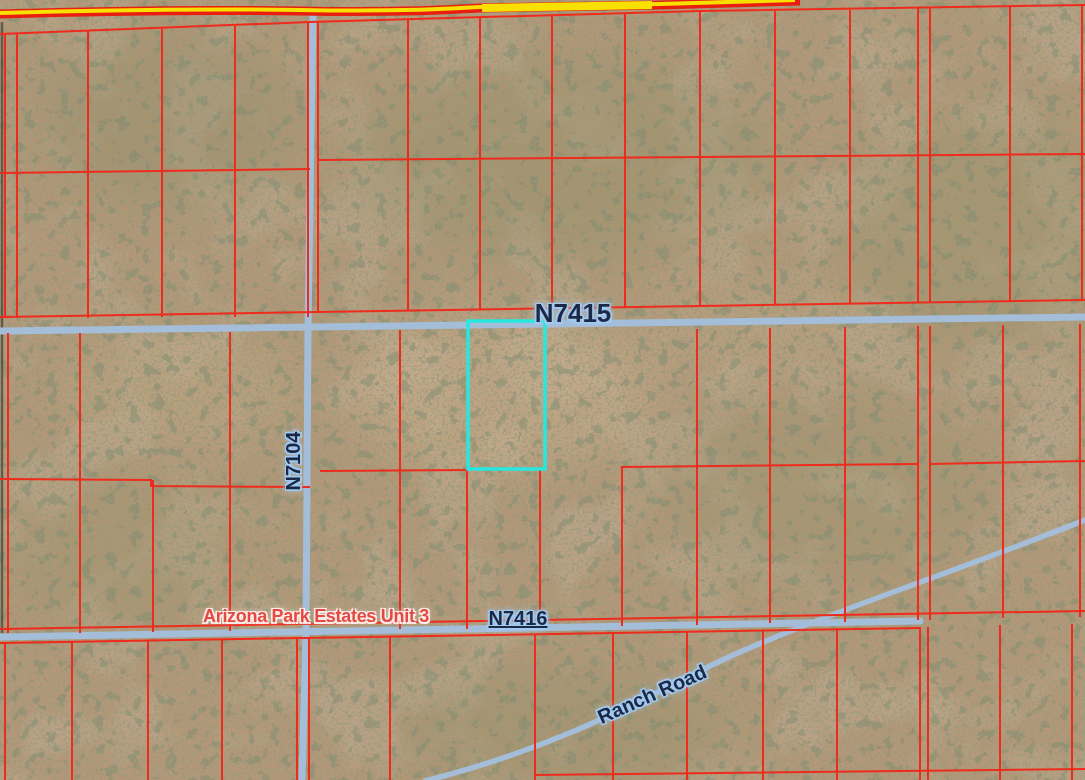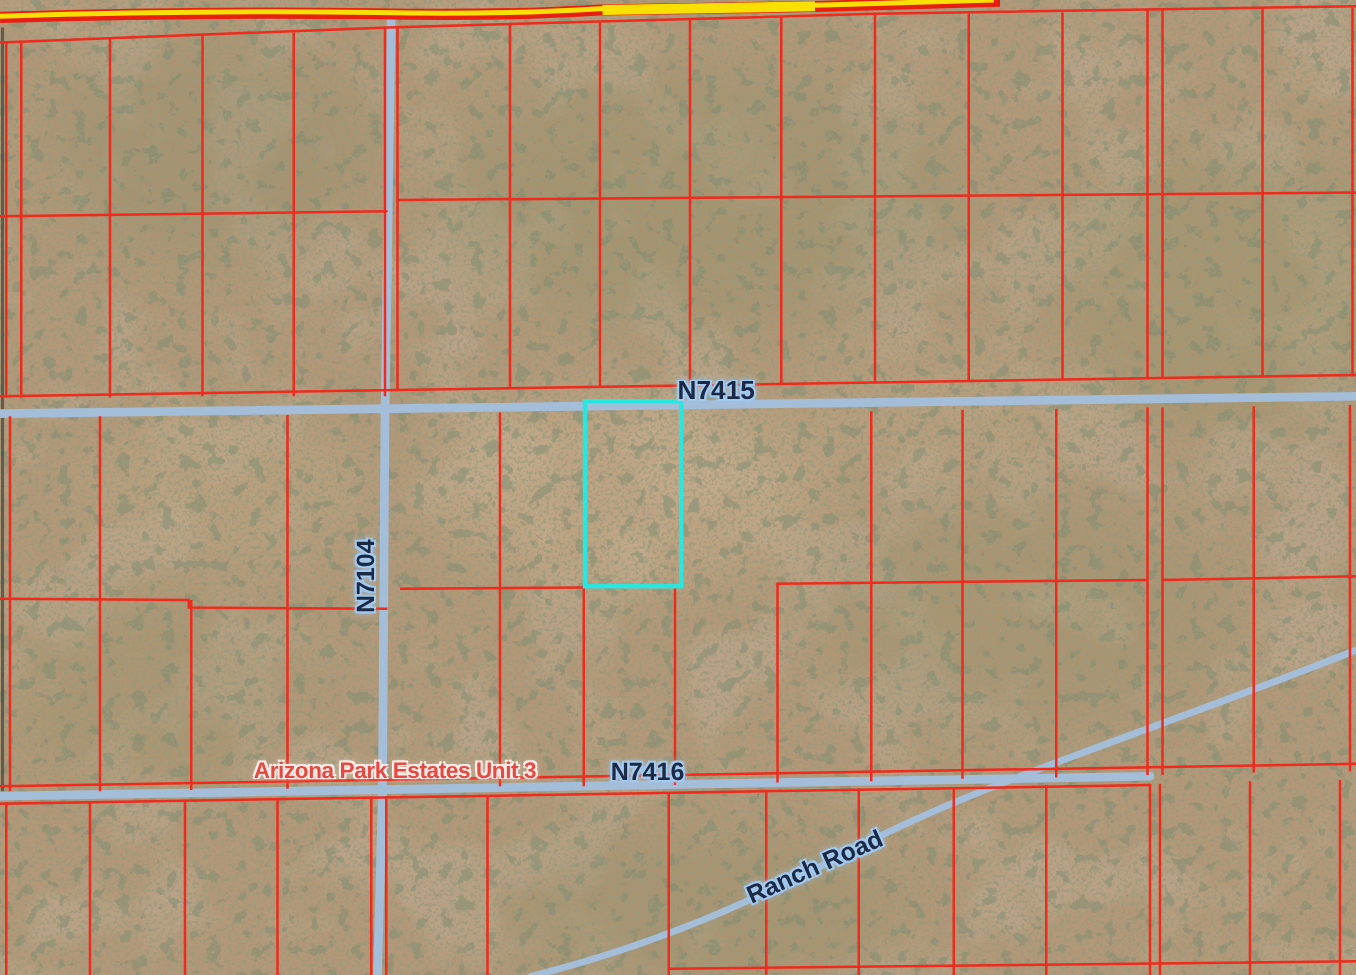--- a/index.html
+++ b/index.html
@@ -24,23 +24,23 @@
     font-weight:bold;white-space:nowrap;line-height:1;user-select:none;
     color:var(--road-label-text,#1b2944);
     text-shadow:
       -1.5px -1.5px 0 var(--road-label-halo,#a2c9f0),
        1.5px -1.5px 0 var(--road-label-halo,#a2c9f0),
       -1.5px  1.5px 0 var(--road-label-halo,#a2c9f0),
        1.5px  1.5px 0 var(--road-label-halo,#a2c9f0),
        0 0 4px var(--road-label-halo,#a2c9f0),
        0 0 7px var(--road-label-halo,#a2c9f0);
   }
-  .lbl-n7415{left:573px;top:313px;font-size:21px;}
+  .lbl-n7415{left:573px;top:313px;font-size:26px;}
   .lbl-n7104{left:293px;top:461px;font-size:20px;transform:translate(-50%,-50%) rotate(-90deg);}
-  .lbl-n7416{left:518px;top:618px;font-size:20px;}
+  .lbl-n7416{left:518px;top:618px;font-size:20px;text-decoration:underline;}
   .lbl-ranch{left:652px;top:694px;font-size:20px;transform:translate(-50%,-50%) rotate(-24deg);}
   .lbl-subdivision{
     left:316px;top:616px;font-size:18px;letter-spacing:-0.3px;
     color:var(--subdivision-text,#e34a42);
     text-shadow:
       -1.5px -1.5px 0 var(--subdivision-halo,#ffece8),
        1.5px -1.5px 0 var(--subdivision-halo,#ffece8),
       -1.5px  1.5px 0 var(--subdivision-halo,#ffece8),
        1.5px  1.5px 0 var(--subdivision-halo,#ffece8),
        0 0 5px var(--subdivision-halo,#ffece8);

